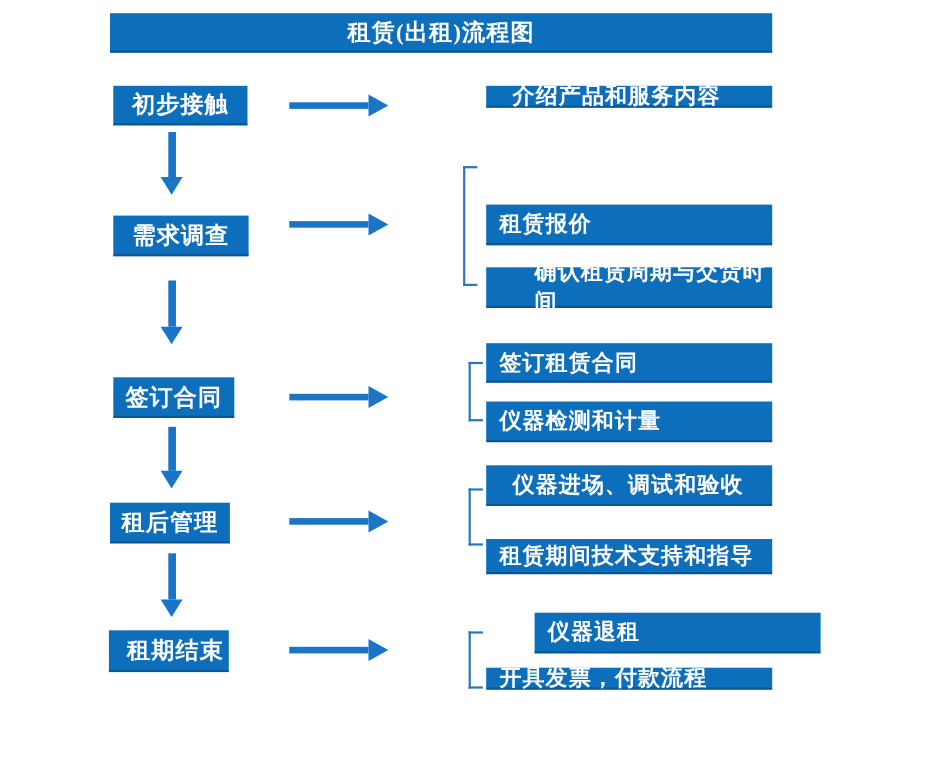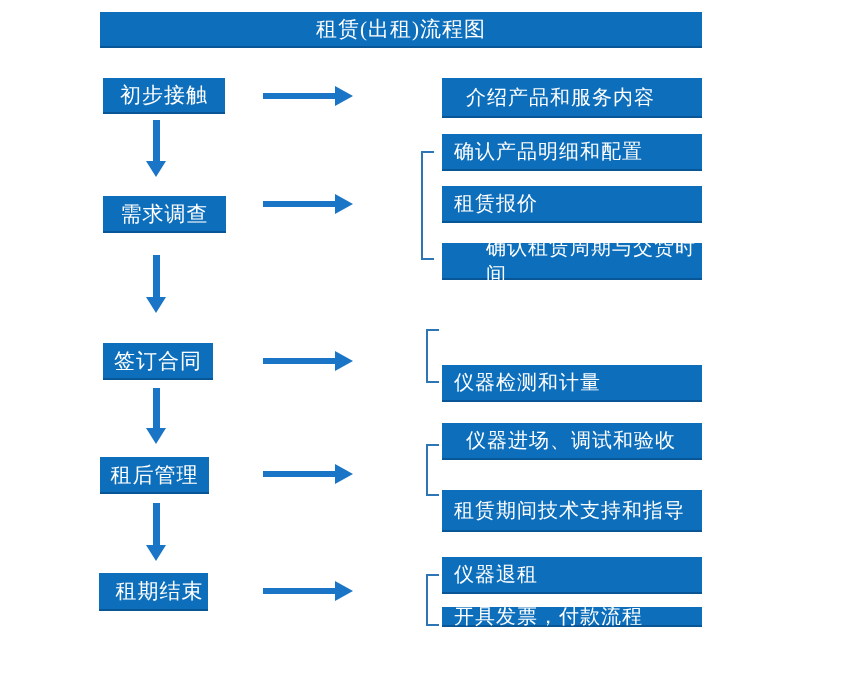--- a/index.html
+++ b/index.html
@@ -13,46 +13,46 @@
     position:relative;
     width:844px;height:688px;
     background:#ffffff;
     overflow:hidden;
     font-family:"Liberation Serif","DejaVu Serif",serif;
   }
   .bluebox{
     position:absolute;
     background:var(--box-blue);
     color:var(--text-white);
-    font-weight:normal;
+    font-weight:bold;
     box-sizing:border-box;
     border-bottom:2px solid rgba(0,40,80,0.35);
     display:flex;align-items:center;
   }
   .title-bar{
     left:100px;top:12px;width:602px;height:36px;
     justify-content:center;
     font-size:21px;letter-spacing:1px;
   }
   .lbox{justify-content:center;font-size:21px;letter-spacing:1px;}
   .l1{left:103px;top:78px;width:122px;height:36px;}
   .l2{left:103px;top:196px;width:123px;height:37px;}
   .l3{left:103px;top:343px;width:110px;height:37px;}
   .l4{left:100px;top:457px;width:109px;height:37px;}
   .l5{left:99px; top:573px;width:109px;height:38px;padding-left:12px;}
   .rbox{left:442px;width:260px;font-size:20px;letter-spacing:1px;padding-left:12px;}
-  .r1 {top:78px; height:40px;padding-left:24px;}
+  .r1 {top:78px; height:20px;padding-left:24px;}
   .r2a{top:134px;height:37px;}
   .r2b{top:186px;height:37px;}
   .r2c{top:243px;height:37px;padding-left:44px;}
   .r3a{top:312px;height:36px;}
   .r3b{top:365px;height:37px;}
   .r4a{top:423px;height:37px;padding-left:24px;}
-  .r4b{top:490px;height:42px;}
-  .r5a{top:557px;height:37px;}
+  .r4b{top:490px;height:32px;}
+  .r5a{top:557px;height:37px;margin-left:44px;}
   .r5b{top:607px;height:20px;}
 
   .harrow{position:absolute;left:263px;width:90px;height:20px;}
   .harrow .stem{position:absolute;left:0;top:7px;width:72px;height:6px;background:var(--arrow-blue);}
   .harrow .head{position:absolute;left:72px;top:0;width:0;height:0;
     border-top:10px solid transparent;border-bottom:10px solid transparent;
     border-left:18px solid var(--arrow-blue);}
   .ha1{top:86px;}.ha2{top:194px;}.ha3{top:351px;}.ha4{top:464px;}.ha5{top:581px;}
 
   .varrow{position:absolute;left:146px;width:20px;}
@@ -124,22 +124,22 @@
       <div class="stem"></div>
       <div class="head"></div>
     </div>
 
   <div class="bracket br2"></div>
   <div class="bracket br3"></div>
   <div class="bracket br4"></div>
   <div class="bracket br5"></div>
 
   <div class="bluebox rbox r1">介绍产品和服务内容</div>
-  <div class="bluebox rbox r2a">确认产品明细和配置</div>
   <div class="bluebox rbox r2b">租赁报价</div>
   <div class="bluebox rbox r2c">确认租赁周期与交货时间</div>
+  <div class="bluebox rbox r3a">签订租赁合同</div>
   <div class="bluebox rbox r3b">仪器检测和计量</div>
   <div class="bluebox rbox r4a">仪器进场、调试和验收</div>
   <div class="bluebox rbox r4b">租赁期间技术支持和指导</div>
   <div class="bluebox rbox r5a">仪器退租</div>
   <div class="bluebox rbox r5b">开具发票，付款流程</div>
 
 </div>
 
 </body></html>

